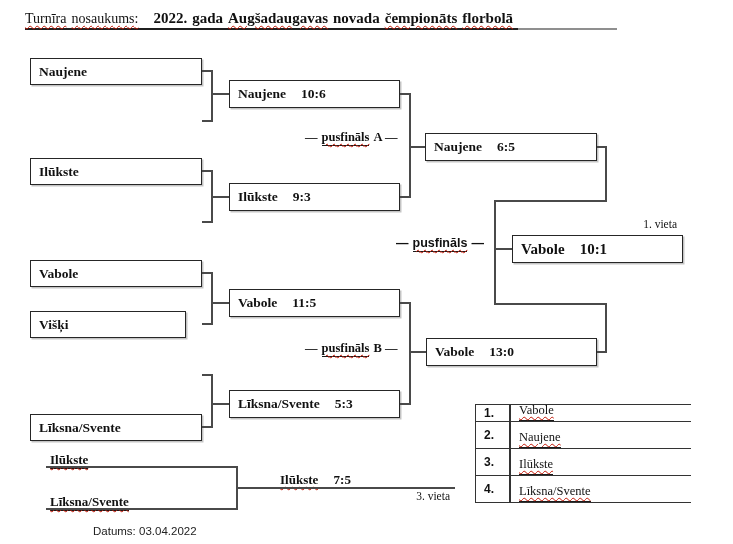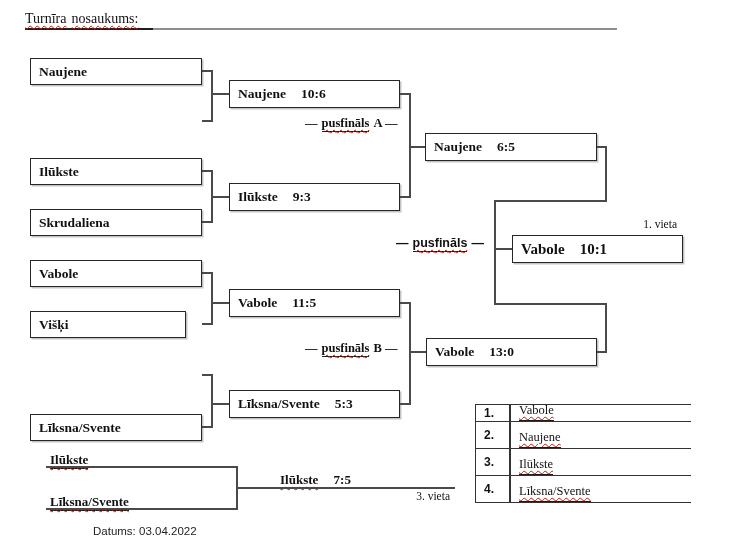--- a/index.html
+++ b/index.html
@@ -52,31 +52,29 @@
   .date{position:absolute;left:93px;top:525px;font-size:11.5px;color:#222;}
 </style>
 </head>
 <body>
 
 <div class="page">
 
   <div class="header">
     <div class="header-text">
       <span class="hlabel"><span class="sp">Turnīra</span><span class="sp">nosaukums:</span></span>
+      <span class="htitle"><span>2022.</span><span>gada</span><span class="sp">Augšadaugavas</span><span>novada</span><span class="sp">čempionāts</span><span class="sp">florbolā</span></span>
     </div>
   </div>
 
   <div class="box" style="left:30px;top:58px;width:172px;height:27px">
       <span>Naujene</span>
     </div>
   <div class="box" style="left:30px;top:158px;width:172px;height:27px">
       <span>Ilūkste</span>
-    </div>
-  <div class="box" style="left:30px;top:209px;width:172px;height:27px">
-      <span>Skrudaliena</span>
     </div>
   <div class="box" style="left:30px;top:260px;width:172px;height:27px">
       <span>Vabole</span>
     </div>
   <div class="box" style="left:30px;top:311px;width:156px;height:27px">
       <span>Višķi</span>
     </div>
   <div class="box" style="left:30px;top:414px;width:172px;height:27px">
       <span>Līksna/Svente</span>
     </div>
@@ -144,21 +142,21 @@
 
   <div class="ln" style="left:597px;top:146px;width:10px;height:2px"></div>
   <div class="ln" style="left:605px;top:146px;width:2px;height:56px"></div>
   <div class="ln" style="left:495px;top:200px;width:112px;height:2px"></div>
   <div class="ln" style="left:494px;top:200px;width:2px;height:105px"></div>
   <div class="ln" style="left:496px;top:248px;width:16px;height:2px"></div>
   <div class="ln" style="left:495px;top:303px;width:112px;height:2px"></div>
   <div class="ln" style="left:605px;top:303px;width:2px;height:50px"></div>
   <div class="ln" style="left:597px;top:351px;width:10px;height:2px"></div>
 
-  <div class="lbl" style="left:303px;top:116px;width:92px">
+  <div class="lbl" style="left:303px;top:130px;width:92px">
     <span>—</span><span class="u sp">pusfināls</span><span>A —</span>
   </div>
   <div class="lbl" style="left:303px;top:341px;width:92px">
     <span>—</span><span class="u sp">pusfināls</span><span>B —</span>
   </div>
   <div class="lbl sans" style="left:394px;top:236px">
     <span>—</span><span class="u sp">pusfināls</span><span>—</span>
   </div>
   <div class="vieta" style="left:630px;top:218px;width:47px">1. vieta</div>
   <div class="vieta" style="left:406px;top:490px;width:44px">3. vieta</div>

